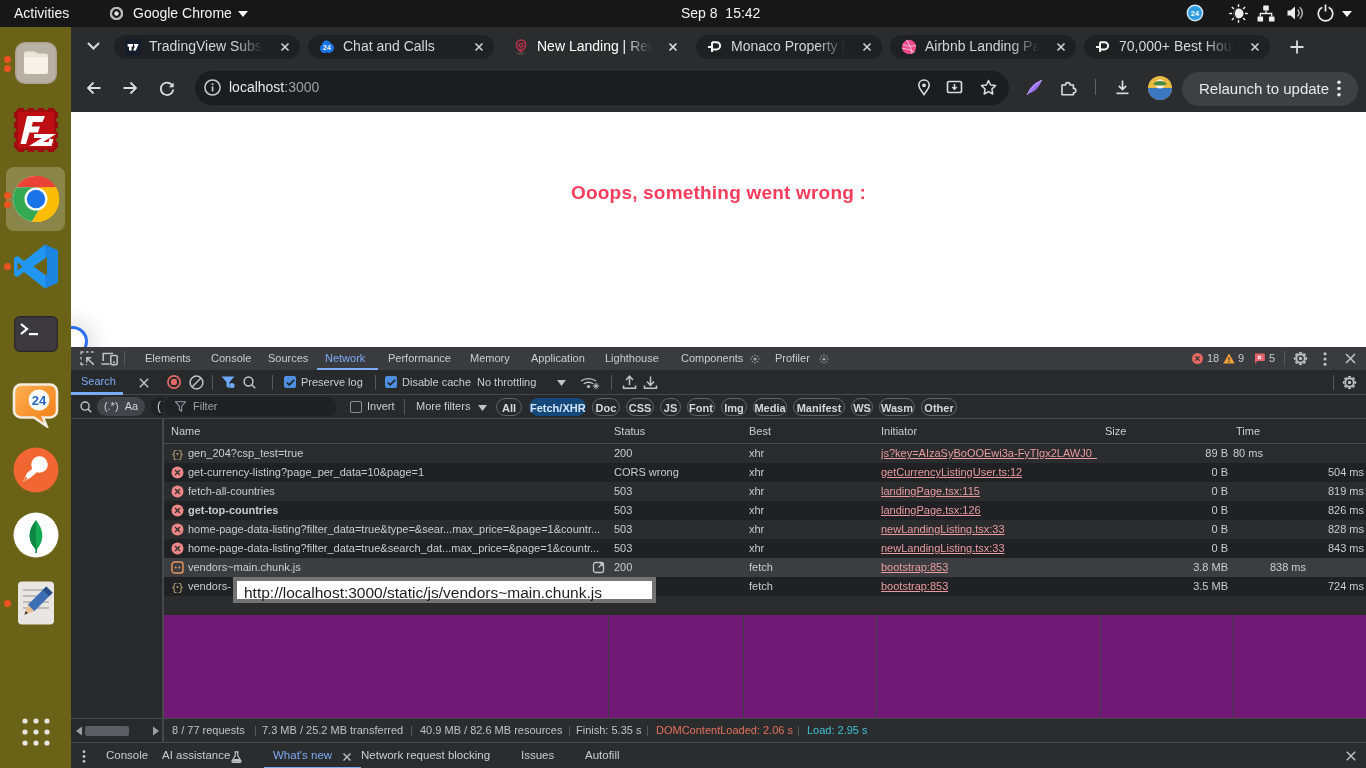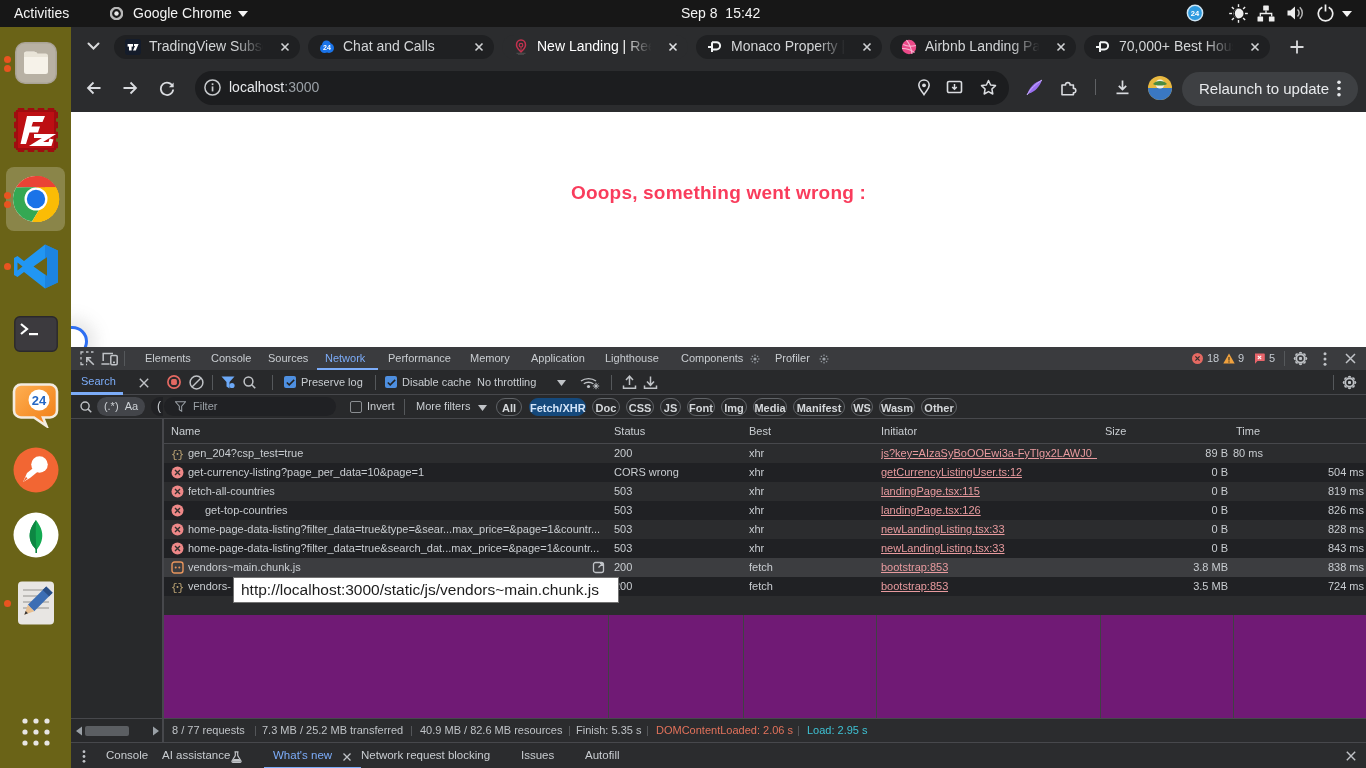--- a/index.html
+++ b/index.html
@@ -47,21 +47,21 @@
 .cell { position:absolute; top:0; height:19px; overflow:hidden; }
 .lnk { color:#e89a9e; text-decoration:underline; }
 .chip { position:absolute; top:3px; height:18px; line-height:18px; border:1px solid #606367; border-radius:9px; color:#d5d8db; font-size:11px; font-weight:bold; text-align:center; }
 .chipsel { background:#15497c; border-color:#15497c; color:#d3e4f8; }
 #statusbar { position:absolute; left:92px; top:371px; width:1203px; height:24px; background:#2b2c2e; border-top:1px solid #47484c; font-size:11px; line-height:23px; color:#bfc3c7; }
 #statusbar span { position:absolute; top:0; white-space:nowrap; }
 .ssep { color:#5a5d60; }
 #drawer { position:absolute; left:0; top:395px; width:1295px; height:26px; background:#2b2c2e; border-top:1px solid #47484c; font-size:11.5px; }
 #drawer .dtab { position:absolute; top:6px; color:#c9cdd1; white-space:nowrap; }
 #searchpanel { position:absolute; left:0; top:23px; width:92px; height:372px; background:#28292b; border-right:1px solid #47484c; }
-#tooltip { position:absolute; left:162px; top:230px; width:386px; height:26px; background:#fff; border:1px solid #737373; color:#1c1c1c; font-size:15.5px; line-height:24px; padding-left:7px; white-space:nowrap; z-index:5; }
+#tooltip { position:absolute; left:162px; top:230px; width:423px; height:26px; background:#fff; border:4px solid #737373; color:#1c1c1c; font-size:15.5px; line-height:24px; padding-left:7px; white-space:nowrap; z-index:5; }
 .vline { position:absolute; width:1px; background:#55585b; }
 .cb { position:absolute; width:12px; height:12px; border-radius:2px; }
 .cbon { background:#4e8fe0; }
 .cboff { border:1px solid #8a8d91; background:transparent; }
 </style>
 </head>
 <body>
 <div id="stage">
 
   <div class="abs" id="topbar">
@@ -619,21 +619,21 @@
         <span class="cell" style="left:586px;">xhr</span>
         <span class="cell lnk" style="left:718px;">landingPage.tsx:115</span>
         <span class="cell" style="left:937px; width:128px; text-align:right;">0 B</span>
         <span class="cell" style="left:1070px; width:131px; text-align:right;">819 ms</span>
       </div>
       <div class="netrow rowdark" style="top:57px;">
         <svg class="abs" style="left:8px; top:3px;" width="13" height="13" viewBox="0 0 13 13">
             <circle cx="6.5" cy="6.5" r="6" fill="#e88"></circle>
             <path d="M4 4 L9 9 M9 4 L4 9" stroke="#33302f" stroke-width="1.4"></path>
           </svg>
-        <span class="cell" style="left:42px; width:415px;">get-top-countries</span>
+        <span class="cell" style="left:25px; width:415px;font-weight:bold;">get-top-countries</span>
         <span class="cell" style="left:451px;">503</span>
         <span class="cell" style="left:586px;">xhr</span>
         <span class="cell lnk" style="left:718px;">landingPage.tsx:126</span>
         <span class="cell" style="left:937px; width:128px; text-align:right;">0 B</span>
         <span class="cell" style="left:1070px; width:131px; text-align:right;">826 ms</span>
       </div>
       <div class="netrow rowlight" style="top:76px;">
         <svg class="abs" style="left:8px; top:3px;" width="13" height="13" viewBox="0 0 13 13">
             <circle cx="6.5" cy="6.5" r="6" fill="#e88"></circle>
             <path d="M4 4 L9 9 M9 4 L4 9" stroke="#33302f" stroke-width="1.4"></path>
@@ -665,21 +665,21 @@
           </svg>
         <span class="cell" style="left:25px; width:400px;">vendors~main.chunk.js</span>
         <svg class="abs" style="left:429px; top:3px;" width="13" height="13" viewBox="0 0 13 13">
             <rect x="1.5" y="1.5" width="10" height="10" rx="2" fill="none" stroke="#c0c3c7" stroke-width="1.3"></rect>
             <path d="M6.5 6.5 L10.5 2.5 M8 2.5 L10.5 2.5 L10.5 5" stroke="#c0c3c7" stroke-width="1.2" fill="none"></path>
           </svg>
         <span class="cell" style="left:451px;">200</span>
         <span class="cell" style="left:586px;">fetch</span>
         <span class="cell lnk" style="left:718px;">bootstrap:853</span>
         <span class="cell" style="left:937px; width:128px; text-align:right;">3.8 MB</span>
-        <span class="cell" style="left:1070px; width:131px; text-align:right;">838 ms</span>
+        <span class="cell" style="left:1012px; width:131px; text-align:right;">838 ms</span>
       </div>
       <div class="netrow rowdark" style="top:133px;">
         <svg class="abs" style="left:8px; top:3px;" width="13" height="13" viewBox="0 0 13 13">
             <text x="6.5" y="10.5" font-size="11" fill="#bda575" text-anchor="middle" font-family="Liberation Mono">{}</text>
             <circle cx="6.5" cy="7" r="1" fill="#bda575"></circle>
           </svg>
         <span class="cell" style="left:25px; width:70px;">vendors-</span>
         <span class="cell" style="left:451px;">200</span>
         <span class="cell" style="left:586px;">fetch</span>
         <span class="cell lnk" style="left:718px;">bootstrap:853</span>

